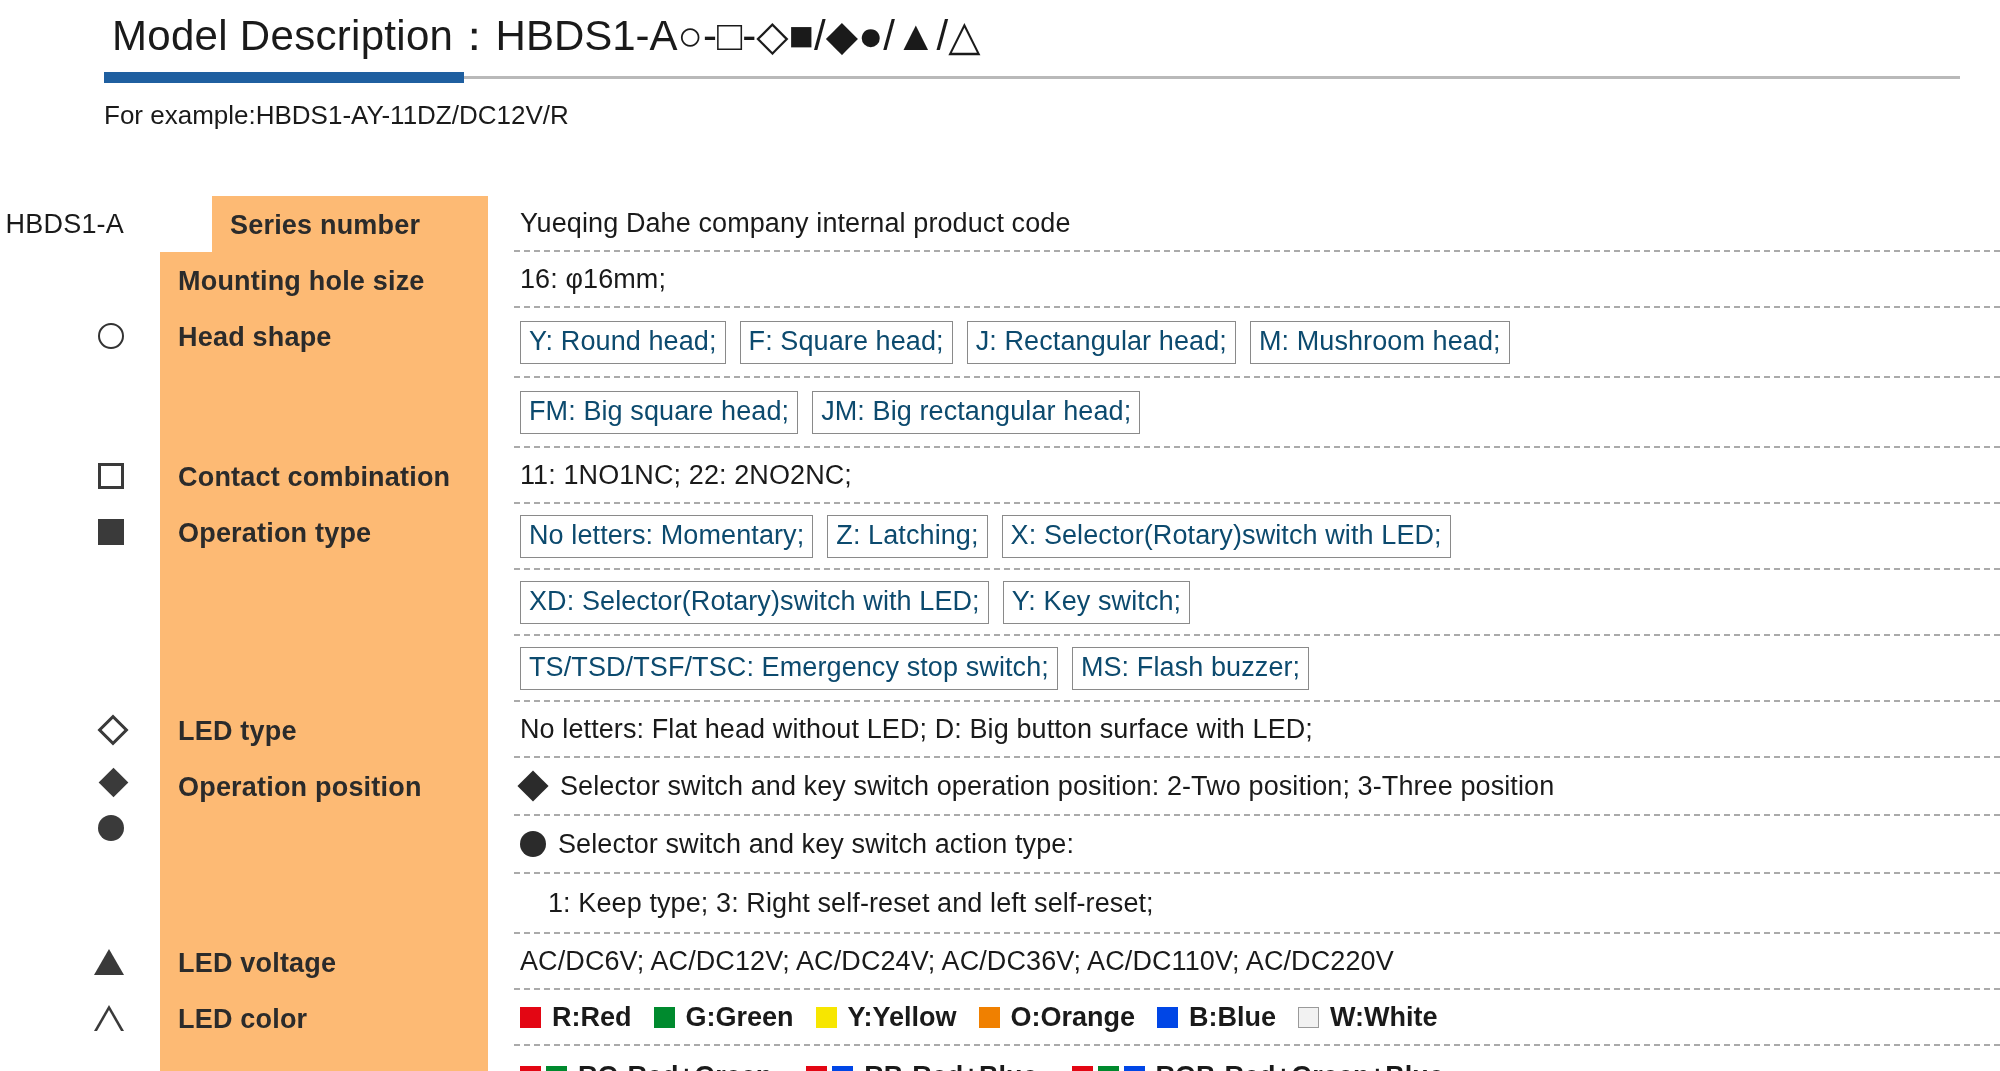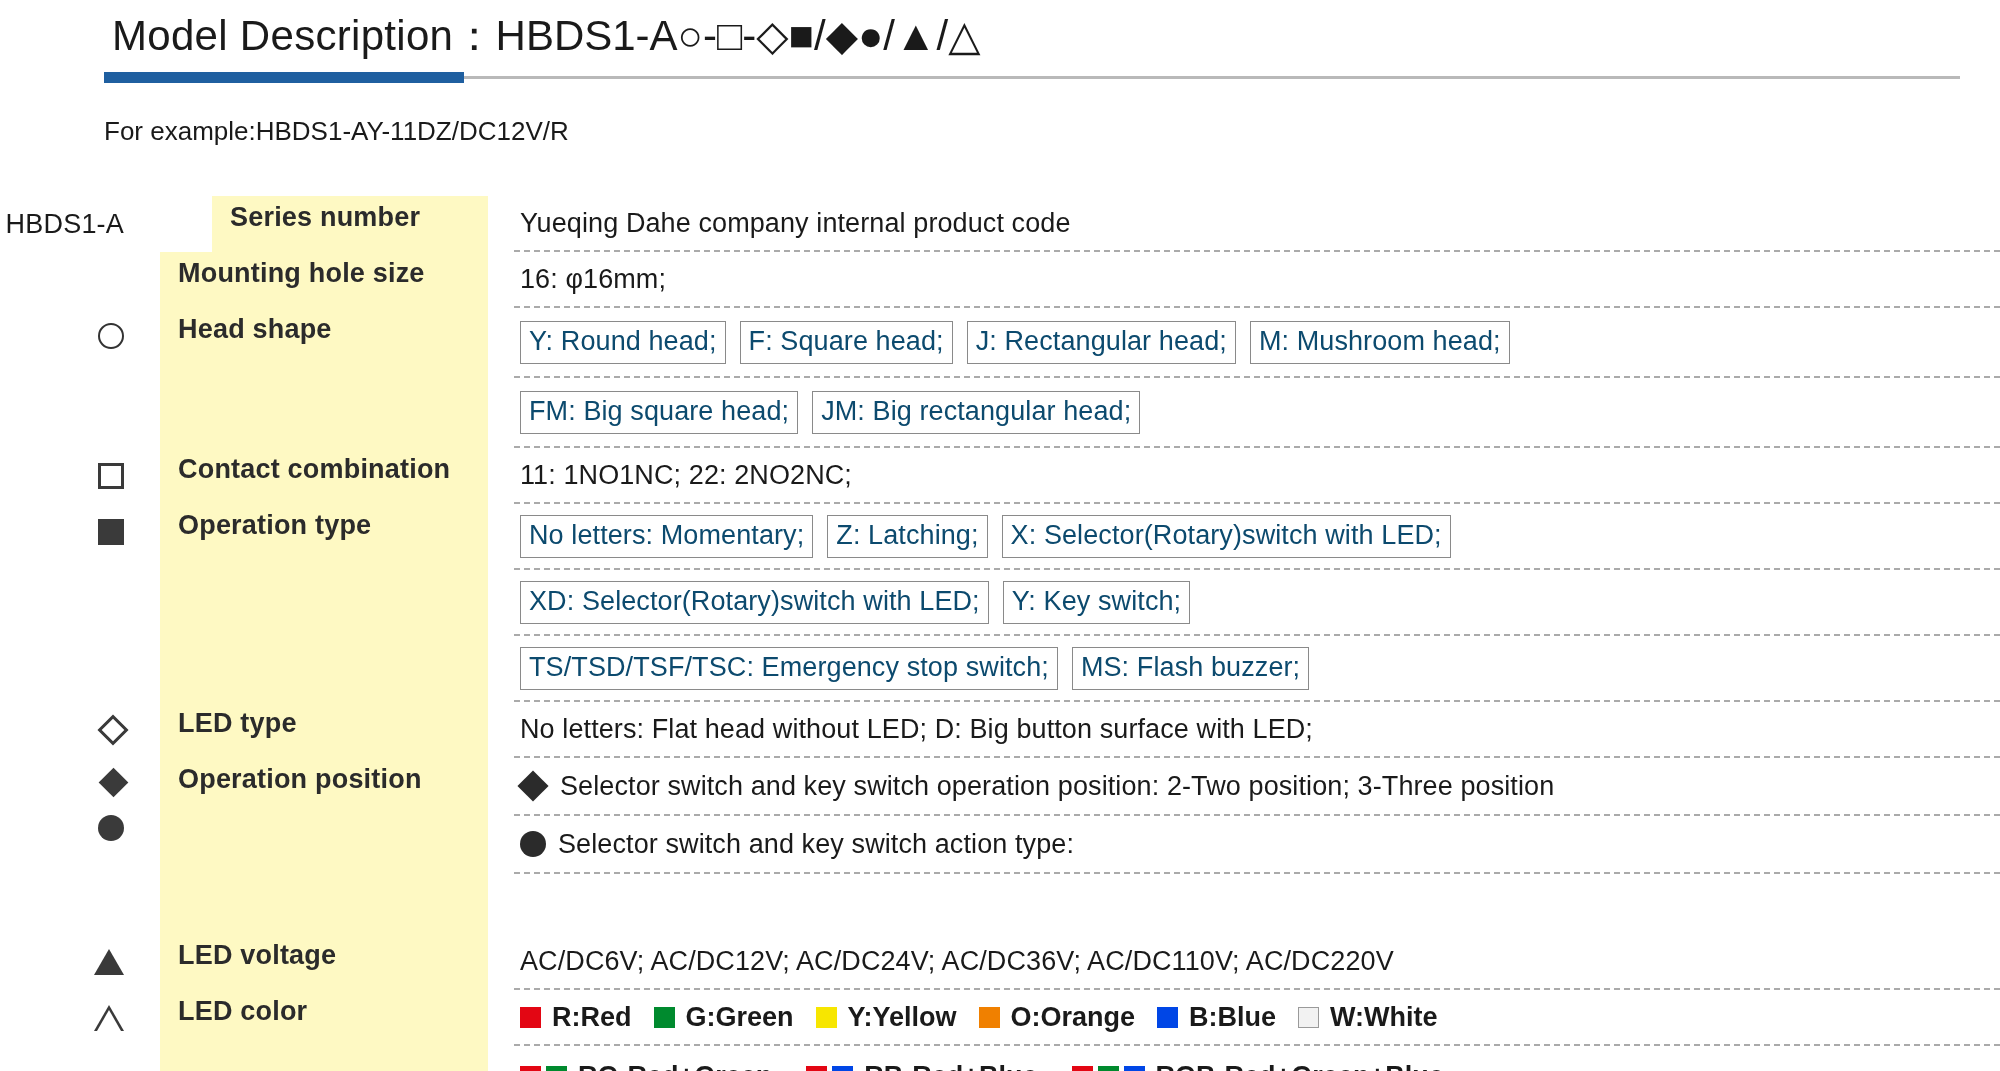--- a/index.html
+++ b/index.html
@@ -49,21 +49,21 @@
     position: absolute;
     left: 104px;
     top: 72px;
     width: 360px;
     height: 11px;
     background: #1f5fa0;
   }
   .example-line {
     position: absolute;
     left: 104px;
-    top: 116px;
+    top: 100px;
     font-size: 26px;
     color: #1a1a1a;
     white-space: nowrap;
   }
 
   
   .table {
     position: absolute;
     left: 0;
     top: 196px;
@@ -159,25 +159,25 @@
     width: 0; height: 0;
     border-left: 12px solid transparent;
     border-right: 12px solid transparent;
     border-bottom: 21px solid #ffffff;
   }
 
   
   .label-col {
     flex: 0 0 328px;
     width: 328px;
-    background: #fef9c3;
+    background: #fdba74;
     display: flex;
     align-items: flex-start;
     box-sizing: border-box;
-    padding: 6px 0 0 18px;
+    padding: 14px 0 0 18px;
   }
   .label-col.indent-series {
     margin-left: 52px;
     flex: 0 0 276px;
     width: 276px;
   }
   .label-text {
     font-size: 27px;
     font-weight: bold;
     color: #2b2b2b;
@@ -396,20 +396,23 @@
     </div>
     <div class="value-col">
       <div class="value-line" style="height:58px;">
         <span class="sym-inline diamond"></span>
         <span class="plain-text">Selector switch and key switch operation position: 2-Two position;   3-Three position</span>
       </div>
       <div class="value-line" style="height:58px;">
         <span class="sym-inline circle"></span>
         <span class="plain-text">Selector switch and key switch action type:</span>
       </div>
+      <div class="value-line indent-sub" style="height:60px;">
+        <span class="plain-text">1: Keep type;   3: Right self-reset and left self-reset;</span>
+      </div>
     </div>
   </div>
 
   <div class="row">
     <div class="marker-col">
       <div class="marker-box" style="height:56px;">
         <span class="shape shape-triangle-filled"></span>
       </div>
     </div>
     <div class="label-col" style="height:56px;">

